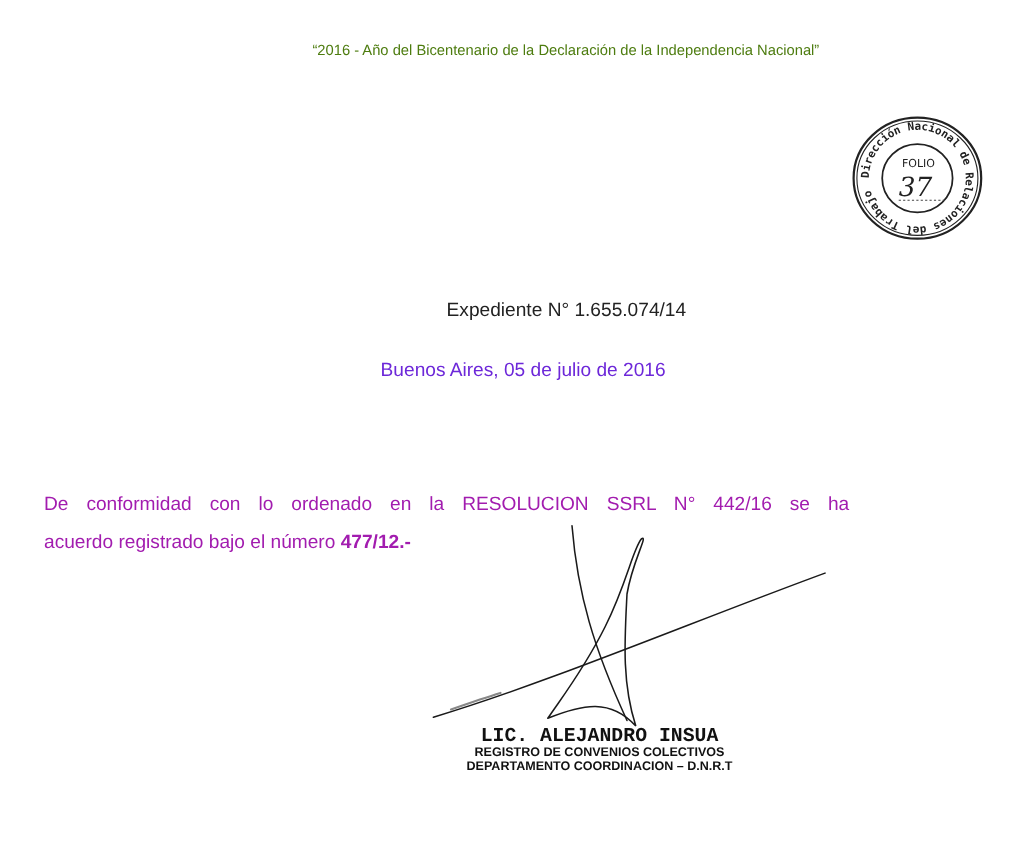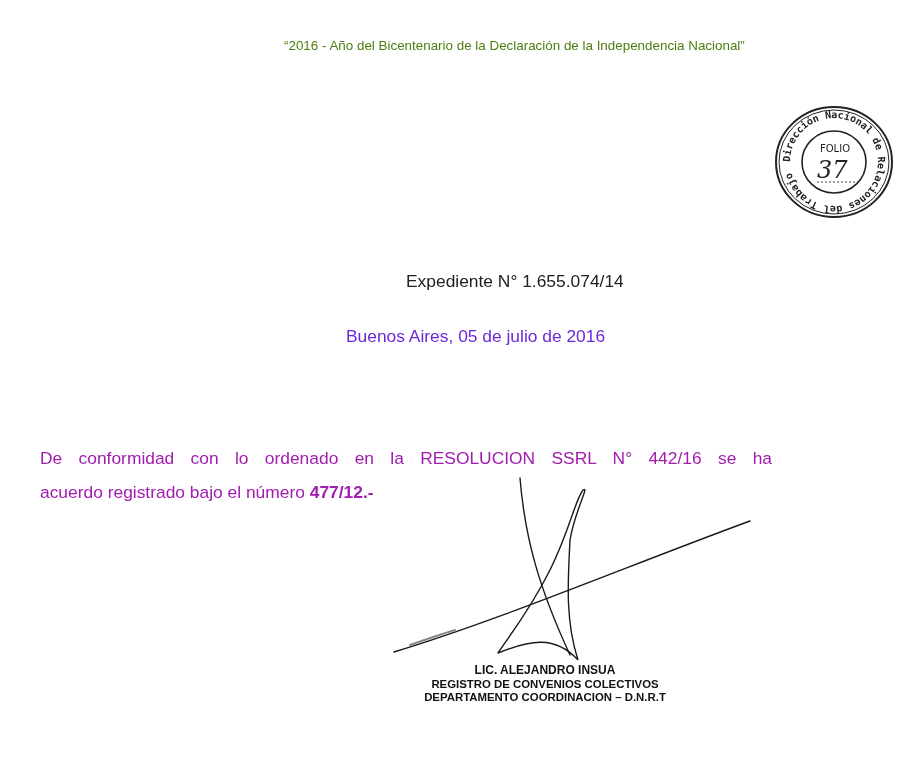--- a/index.html
+++ b/index.html
@@ -26,21 +26,21 @@
   .body-text .line { display: block; white-space: nowrap; }
   .body-text .line.justify { text-align: justify; text-align-last: justify; white-space: normal; }
   .body-text b { font-weight: bold; }
   .signature {
     position: absolute; left: 380px; top: 470px; width: 400px; height: 200px;
   }
   .signer-block {
     position: absolute; left: 395px; top: 664px; width: 300px; text-align: center;
     font-weight: bold; color: #111; line-height: 13.5px;
   }
-  .signer-name { font-size: 12px; }
+  .signer-name { font-size: 18px; font-family: Liberation Mono, monospace; }
   .signer-role { font-size: 11.4px; }
 </style>
 </head>
 <body>
 
 <div class="header-motto">“2016 - Año del Bicentenario de la Declaración de la Independencia Nacional”</div>
 
 <div class="stamp">
   <svg width="122" height="116" viewBox="0 0 122 116">
     <defs>

